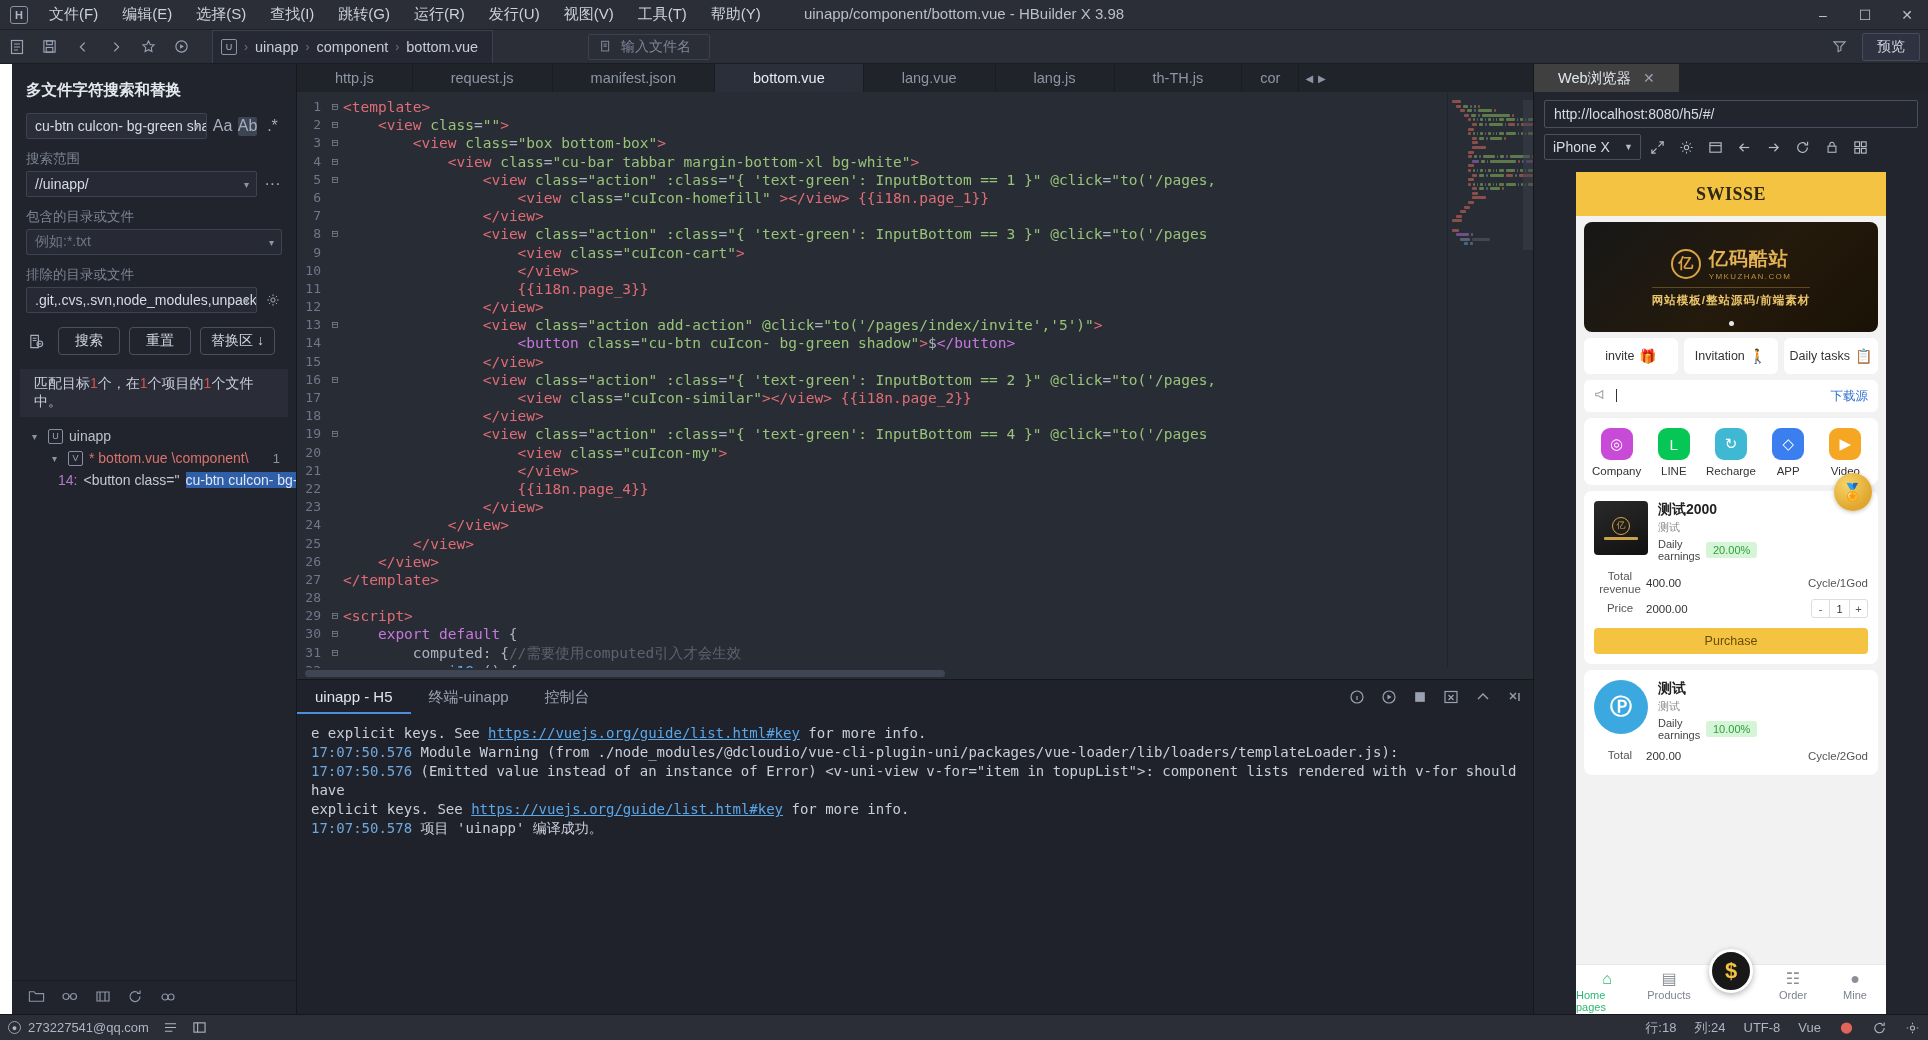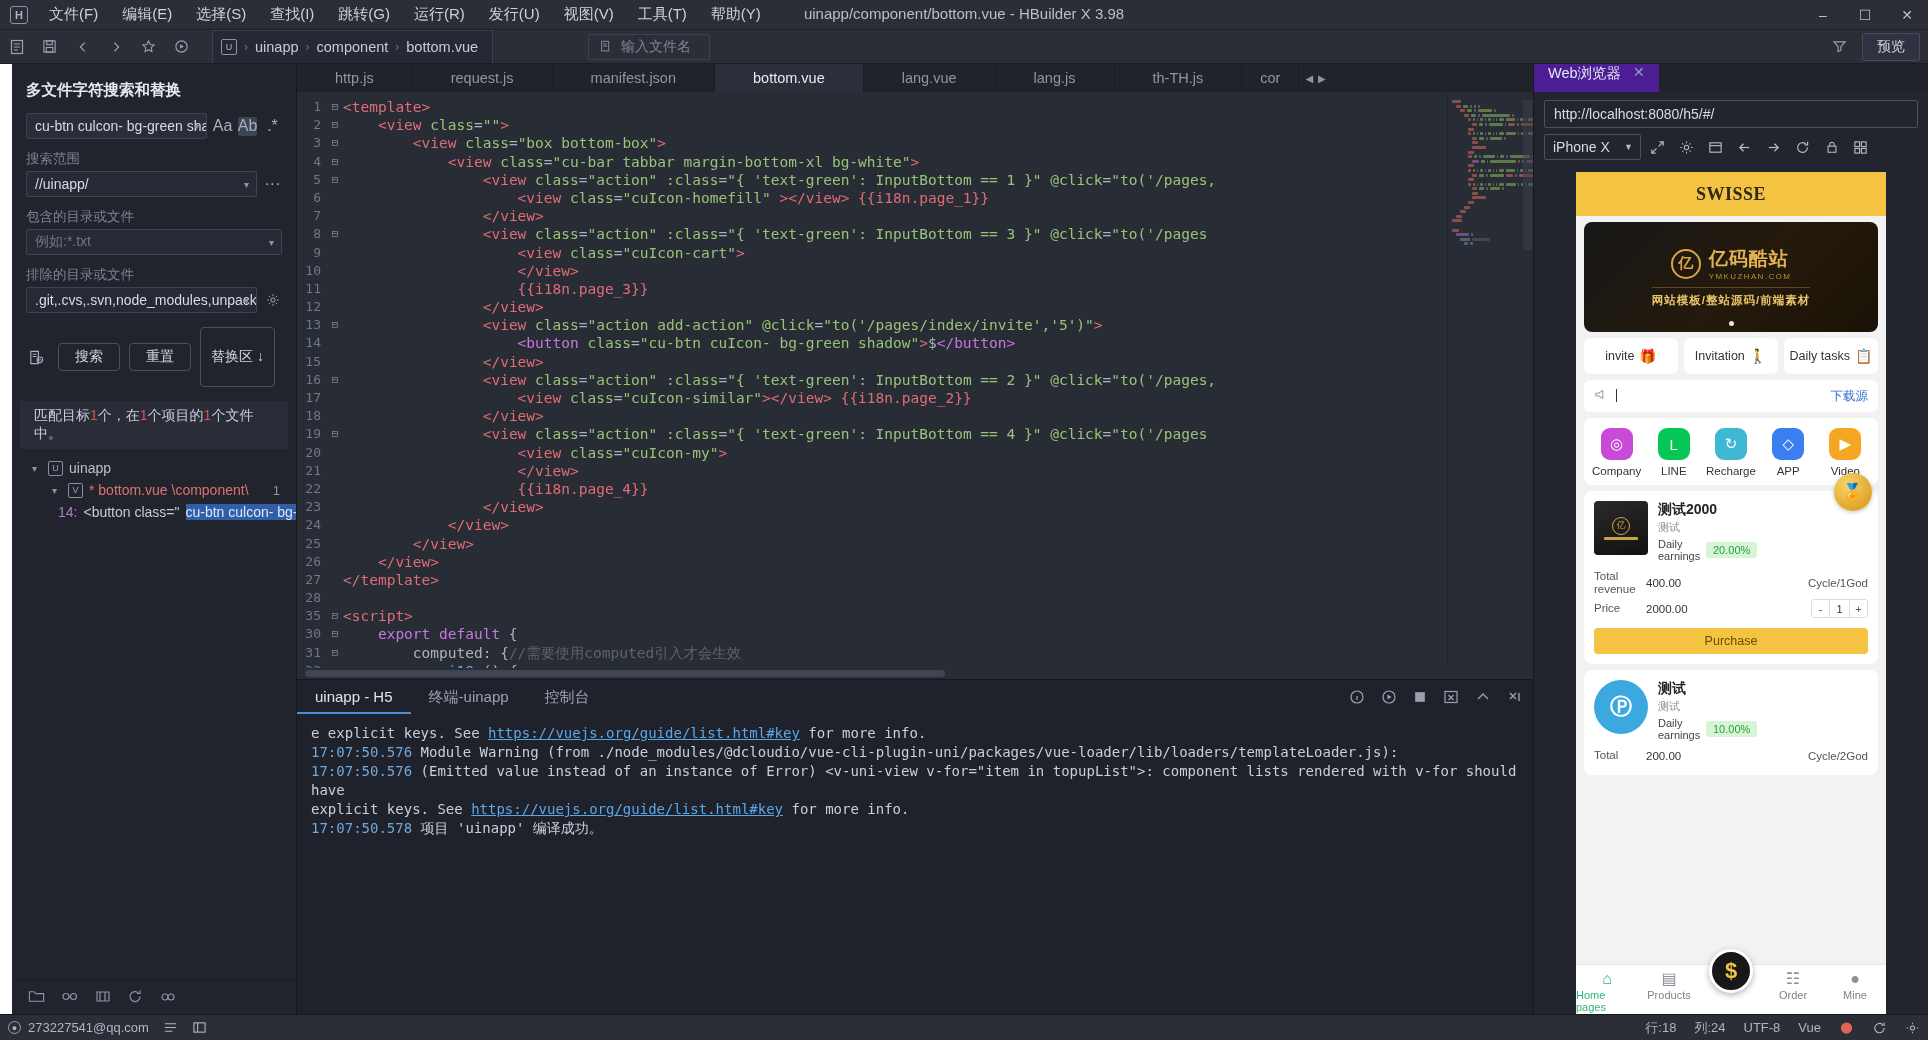--- a/index.html
+++ b/index.html
@@ -87,21 +87,21 @@
     width: 19px; height: 19px; display: flex; align-items: center; justify-content: center;
     color: #a7aebd; font-size: 16px; border-radius: 2px;
   }
   .lp-opt-icon.active { background: #3d4454; }
   .lp-label { font-size: 13.5px; color: #7b8294; padding: 7px 14px 3px 14px; }
   .lp-btnrow { display: flex; align-items: center; gap: 9px; padding: 10px 14px 8px 16px; }
   .lp-btn {
     border: 1px solid #4a5062; background: transparent; color: #cfd4de; font-size: 14px;
     padding: 4px 16px; border-radius: 4px;
   }
-  .lp-btn.wide { padding: 20px 10px; }
+  .lp-btn.wide { padding: 4px 10px; }
   .lp-icon-btn { color: #a7aebd; margin-right: 4px; display: flex; align-items: center; }
   .lp-result-bar {
     background: #2a2d38; padding: 6px 10px 6px 14px; font-size: 14px; color: #c9cedb;
     margin: 6px 8px 0 8px;
   }
   .lp-result-bar b { color: #d9534f; font-weight: normal; }
   .tree { padding: 8px 0 0 0; font-size: 14px; overflow: hidden; }
   .tree-row { display: flex; align-items: center; gap: 6px; padding: 3px 8px 3px 0; white-space: nowrap; }
   .tree-row.lvl1 { padding-left: 20px; }
   .tree-row.lvl2 { padding-left: 40px; }
@@ -189,21 +189,21 @@
   .cl .warn { color: #c9cedb; }
   .cl .ok { color: #c9cedb; }
 
   
   .right-panel {
     width: 395px; flex: none; background: #23252e; display: flex; flex-direction: column;
     border-left: 1px solid #15171d; min-height: 0;
   }
   .rp-tabbar { height: 28px; display: flex; align-items: stretch; background: #21232b; }
   .rp-tab {
-    display: flex; gap: 12px; padding: 0 14px; background: #4c1d95;
+    display: flex; align-items: center; gap: 12px; padding: 0 24px; background: #404040;
     color: #e2e6ee; font-size: 14.5px;
   }
   .rp-tab .x { color: #9aa2b2; font-size: 14px; }
   .rp-urlrow { padding: 8px 10px 6px 10px; }
   .rp-url {
     border: 1px solid #4a5062; background: transparent; color: #d6dbe5; font-size: 14px;
     padding: 5px 9px; border-radius: 2px; height: 28px; display: flex; align-items: center;
   }
   .rp-devrow { display: flex; align-items: center; gap: 4px; padding: 0 10px 8px 10px; }
   .rp-select {
@@ -286,21 +286,21 @@
     width: 18px; height: 18px; border-radius: 50%; border: 1.5px solid #d9a441; color: #d9a441;
     font-size: 9px; display: flex; align-items: center; justify-content: center;
   }
   .pi-bar { width: 34px; height: 3px; background: #caa04a; border-radius: 1px; }
   .prod-info { flex: 1; min-width: 0; }
   .p-title { font-size: 14px; font-weight: bold; color: #222; }
   .p-sub { font-size: 11px; color: #888; margin-top: 1px; }
   .p-daily { display: flex; align-items: center; gap: 6px; margin-top: 3px; }
   .p-daily .lbl { font-size: 11px; color: #444; line-height: 12px; width: 42px; }
   .badge-green { background: #d6f5d6; color: #2e9e3e; font-size: 11px; padding: 2px 7px; border-radius: 3px; }
-  .prod-rows { margin-top: 8px; }
+  .prod-rows { margin-top: 8px; text-align: center; }
   .prow { display: flex; align-items: center; font-size: 11.5px; color: #444; margin-bottom: 3px; }
   .prow .k { width: 52px; color: #555; line-height: 13px; }
   .prow .v { color: #333; }
   .prow .right { margin-left: auto; color: #555; font-size: 11.5px; }
   .price-v { color: #e03a3a; }
   .stepper { margin-left: auto; display: flex; align-items: center; border: 1px solid #ddd; border-radius: 3px; }
   .stepper div { width: 17px; height: 17px; display: flex; align-items: center; justify-content: center;
     font-size: 11px; color: #555; }
   .stepper .num { width: 21px; border-left: 1px solid #ddd; border-right: 1px solid #ddd; color: #333; }
   .buy-btn {
@@ -587,21 +587,21 @@
             <div class="code-line"><span class="ln">19</span><span class="fold">⊟</span><span class="ctext">                <span class="t-tag">&lt;view </span><span class="t-attr">class</span><span class="t-punc">=</span><span class="t-str">"action"</span><span class="t-plain"> </span><span class="t-attr">:class</span><span class="t-punc">=</span><span class="t-str">"{ </span><span class="t-str">'text-green'</span><span class="t-str">: InputBottom == 4 }"</span><span class="t-plain"> </span><span class="t-attr">@click</span><span class="t-punc">=</span><span class="t-str">"to('/pages</span></span></div>
             <div class="code-line"><span class="ln">20</span><span class="fold"></span><span class="ctext">                    <span class="t-tag">&lt;view </span><span class="t-attr">class</span><span class="t-punc">=</span><span class="t-str">"cuIcon-my"</span><span class="t-tag">&gt;</span></span></div>
             <div class="code-line"><span class="ln">21</span><span class="fold"></span><span class="ctext">                    <span class="t-tag">&lt;/view&gt;</span></span></div>
             <div class="code-line"><span class="ln">22</span><span class="fold"></span><span class="ctext">                    <span class="t-mus">{{i18n.page_4}}</span></span></div>
             <div class="code-line"><span class="ln">23</span><span class="fold"></span><span class="ctext">                <span class="t-tag">&lt;/view&gt;</span></span></div>
             <div class="code-line"><span class="ln">24</span><span class="fold"></span><span class="ctext">            <span class="t-tag">&lt;/view&gt;</span></span></div>
             <div class="code-line"><span class="ln">25</span><span class="fold"></span><span class="ctext">        <span class="t-tag">&lt;/view&gt;</span></span></div>
             <div class="code-line"><span class="ln">26</span><span class="fold"></span><span class="ctext">    <span class="t-tag">&lt;/view&gt;</span></span></div>
             <div class="code-line"><span class="ln">27</span><span class="fold"></span><span class="ctext"><span class="t-tag">&lt;/template&gt;</span></span></div>
             <div class="code-line"><span class="ln">28</span><span class="fold"></span><span class="ctext"><span class="t-plain"></span></span></div>
-            <div class="code-line"><span class="ln">35</span><span class="fold">⊟</span><span class="ctext"><span class="t-tag">&lt;script&gt;</span></span></div>
+            <div class="code-line"><span class="ln">29</span><span class="fold">⊟</span><span class="ctext"><span class="t-tag">&lt;script&gt;</span></span></div>
             <div class="code-line"><span class="ln">30</span><span class="fold">⊟</span><span class="ctext">    <span class="t-key">export default</span><span class="t-plain"> {</span></span></div>
             <div class="code-line"><span class="ln">31</span><span class="fold">⊟</span><span class="ctext">        <span class="t-plain">computed: {</span><span class="t-cmt">//需要使用computed引入才会生效</span></span></div>
             <div class="code-line"><span class="ln">32</span><span class="fold">⊟</span><span class="ctext">            <span class="t-fn">i18n</span><span class="t-plain">() {</span></span></div>
           </div>
         <div class="minimap" id="minimap">
           <div class="mm-scroll"></div>
         <div class="mm-row" style="padding-left: 4px;">
               <div class="mm-seg" style="width: 9px; background: rgb(138, 79, 74);"></div>
             </div>
             <div class="mm-row" style="padding-left: 8px;">

